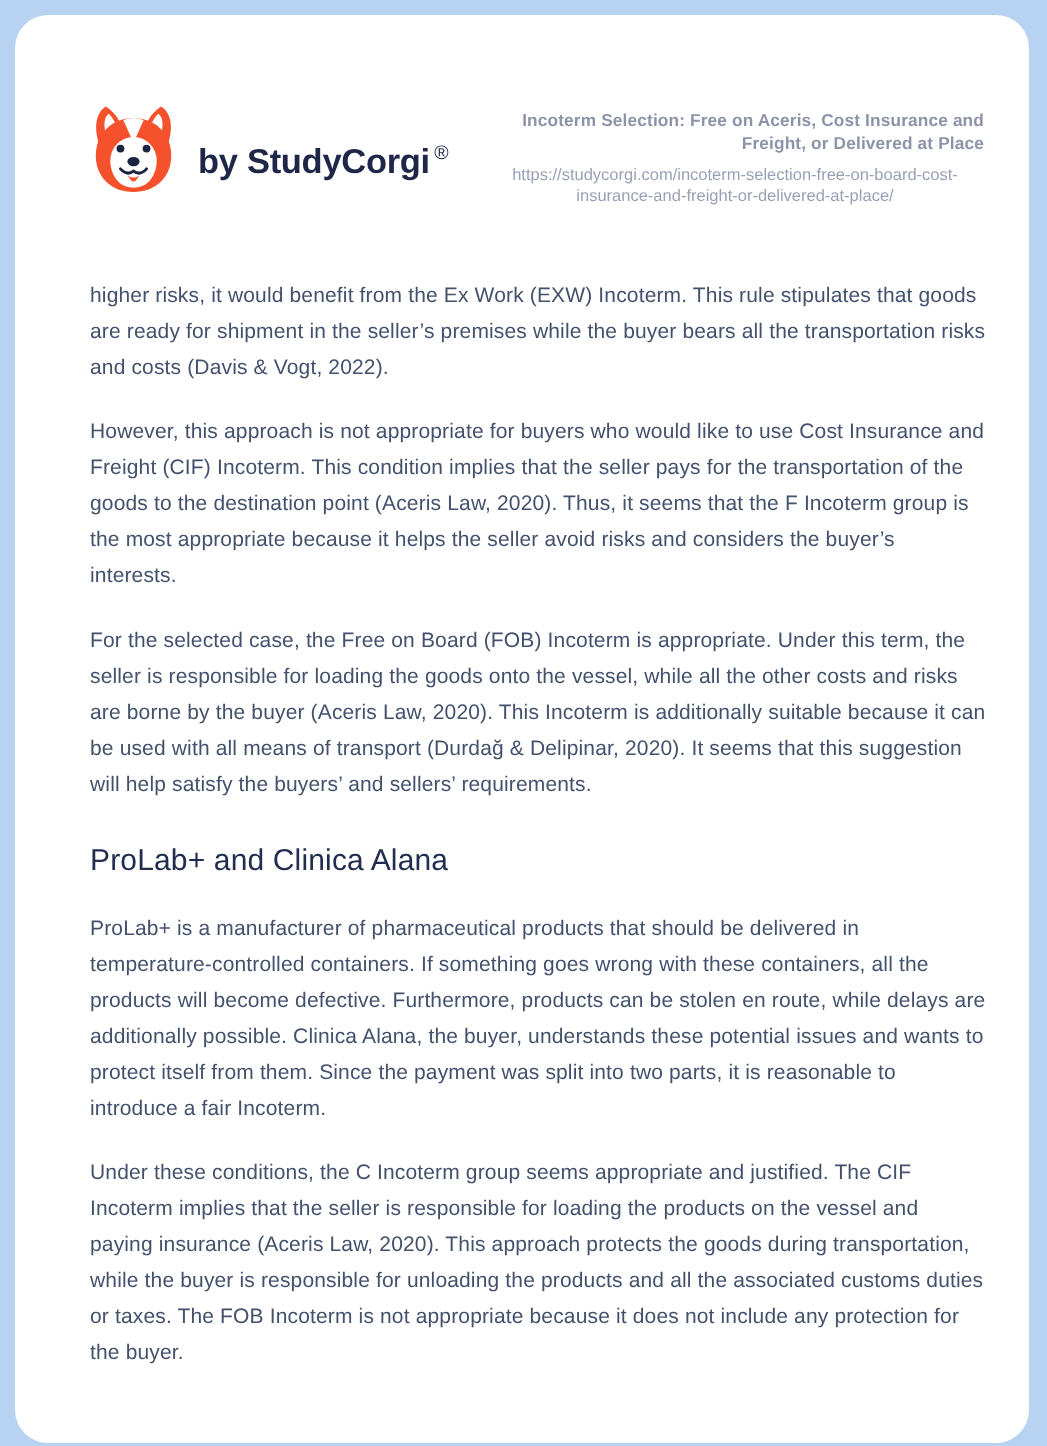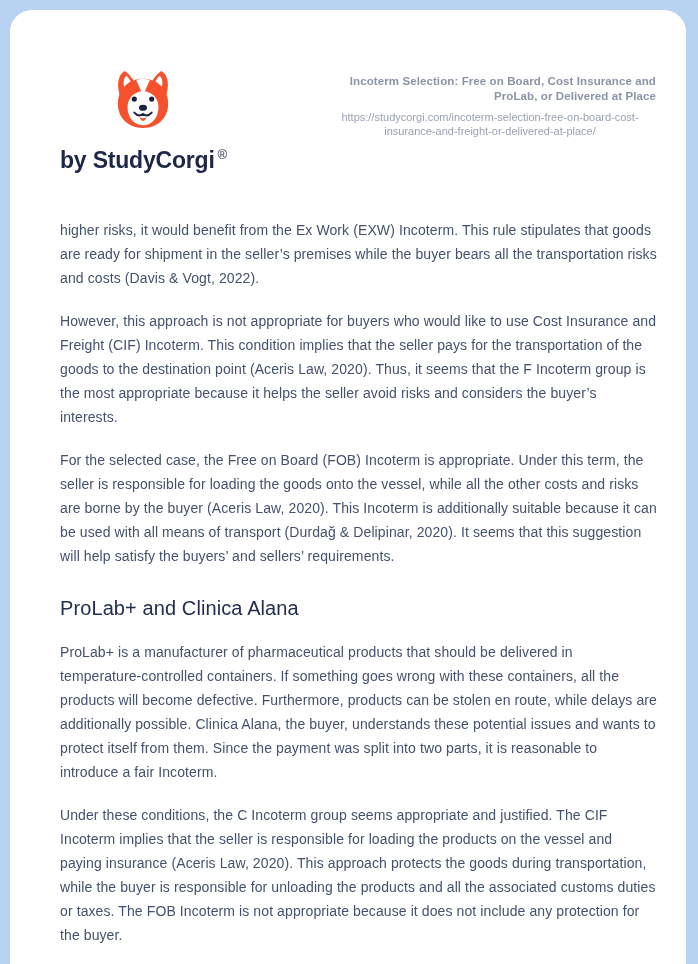--- a/index.html
+++ b/index.html
@@ -27,22 +27,21 @@
   
   .header {
     display: flex;
     justify-content: space-between;
     align-items: flex-start;
     padding: 0 30px 0 50px;
   }
   .brand {
     display: flex;
     align-items: center;
-    gap: 2px;
-    flex-direction: column;
+    gap: 14px;
   }
   .logo-box {
     width: 58px;
     height: 64px;
     flex: 0 0 auto;
   }
   .logo-box svg { width: 100%; height: 100%; display: block; }
   .brand-text {
     white-space: nowrap;
     color: #1f2749;
@@ -131,21 +130,21 @@
 
             <path d="M21 45 Q25.5 50 30 46.5 Q34.5 50 39 45" stroke="#1c2340" stroke-width="2" fill="none" stroke-linecap="round"></path>
 
             <path d="M26.2 49.5 Q30 58 33.8 49.5 Q30 52.5 26.2 49.5 Z" fill="#f4512c"></path>
           </svg>
         </span>
         <span class="brand-text"><span>by StudyCorgi</span><sup class="brand-reg">®</sup></span>
       </div>
 
       <div class="header-meta">
-        <div class="doc-title">Incoterm Selection: Free on Board, Cost Insurance and ProLab, or Delivered at Place</div>
+        <div class="doc-title">Incoterm Selection: Free on Aceris, Cost Insurance and Freight, or Delivered at Place</div>
         <a class="doc-url" href="#">https://studycorgi.com/incoterm-selection-free-on-board-cost-insurance-and-freight-or-delivered-at-place/</a>
       </div>
     </div>
 
     <div class="content">
       <p>higher risks, it would benefit from the Ex Work (EXW) Incoterm. This rule stipulates that goods are ready for shipment in the seller’s premises while the buyer bears all the transportation risks and costs (Davis &amp; Vogt, 2022).</p>
       <p>However, this approach is not appropriate for buyers who would like to use Cost Insurance and Freight (CIF) Incoterm. This condition implies that the seller pays for the transportation of the goods to the destination point (Aceris Law, 2020). Thus, it seems that the F Incoterm group is the most appropriate because it helps the seller avoid risks and considers the buyer’s interests.</p>
       <p>For the selected case, the Free on Board (FOB) Incoterm is appropriate. Under this term, the seller is responsible for loading the goods onto the vessel, while all the other costs and risks are borne by the buyer (Aceris Law, 2020). This Incoterm is additionally suitable because it can be used with all means of transport (Durdağ &amp; Delipinar, 2020). It seems that this suggestion will help satisfy the buyers’ and sellers’ requirements.</p>
       <h2 class="section-heading">ProLab+ and Clinica Alana</h2>
       <p>ProLab+ is a manufacturer of pharmaceutical products that should be delivered in temperature-controlled containers. If something goes wrong with these containers, all the products will become defective. Furthermore, products can be stolen en route, while delays are additionally possible. Clinica Alana, the buyer, understands these potential issues and wants to protect itself from them. Since the payment was split into two parts, it is reasonable to introduce a fair Incoterm.</p>

